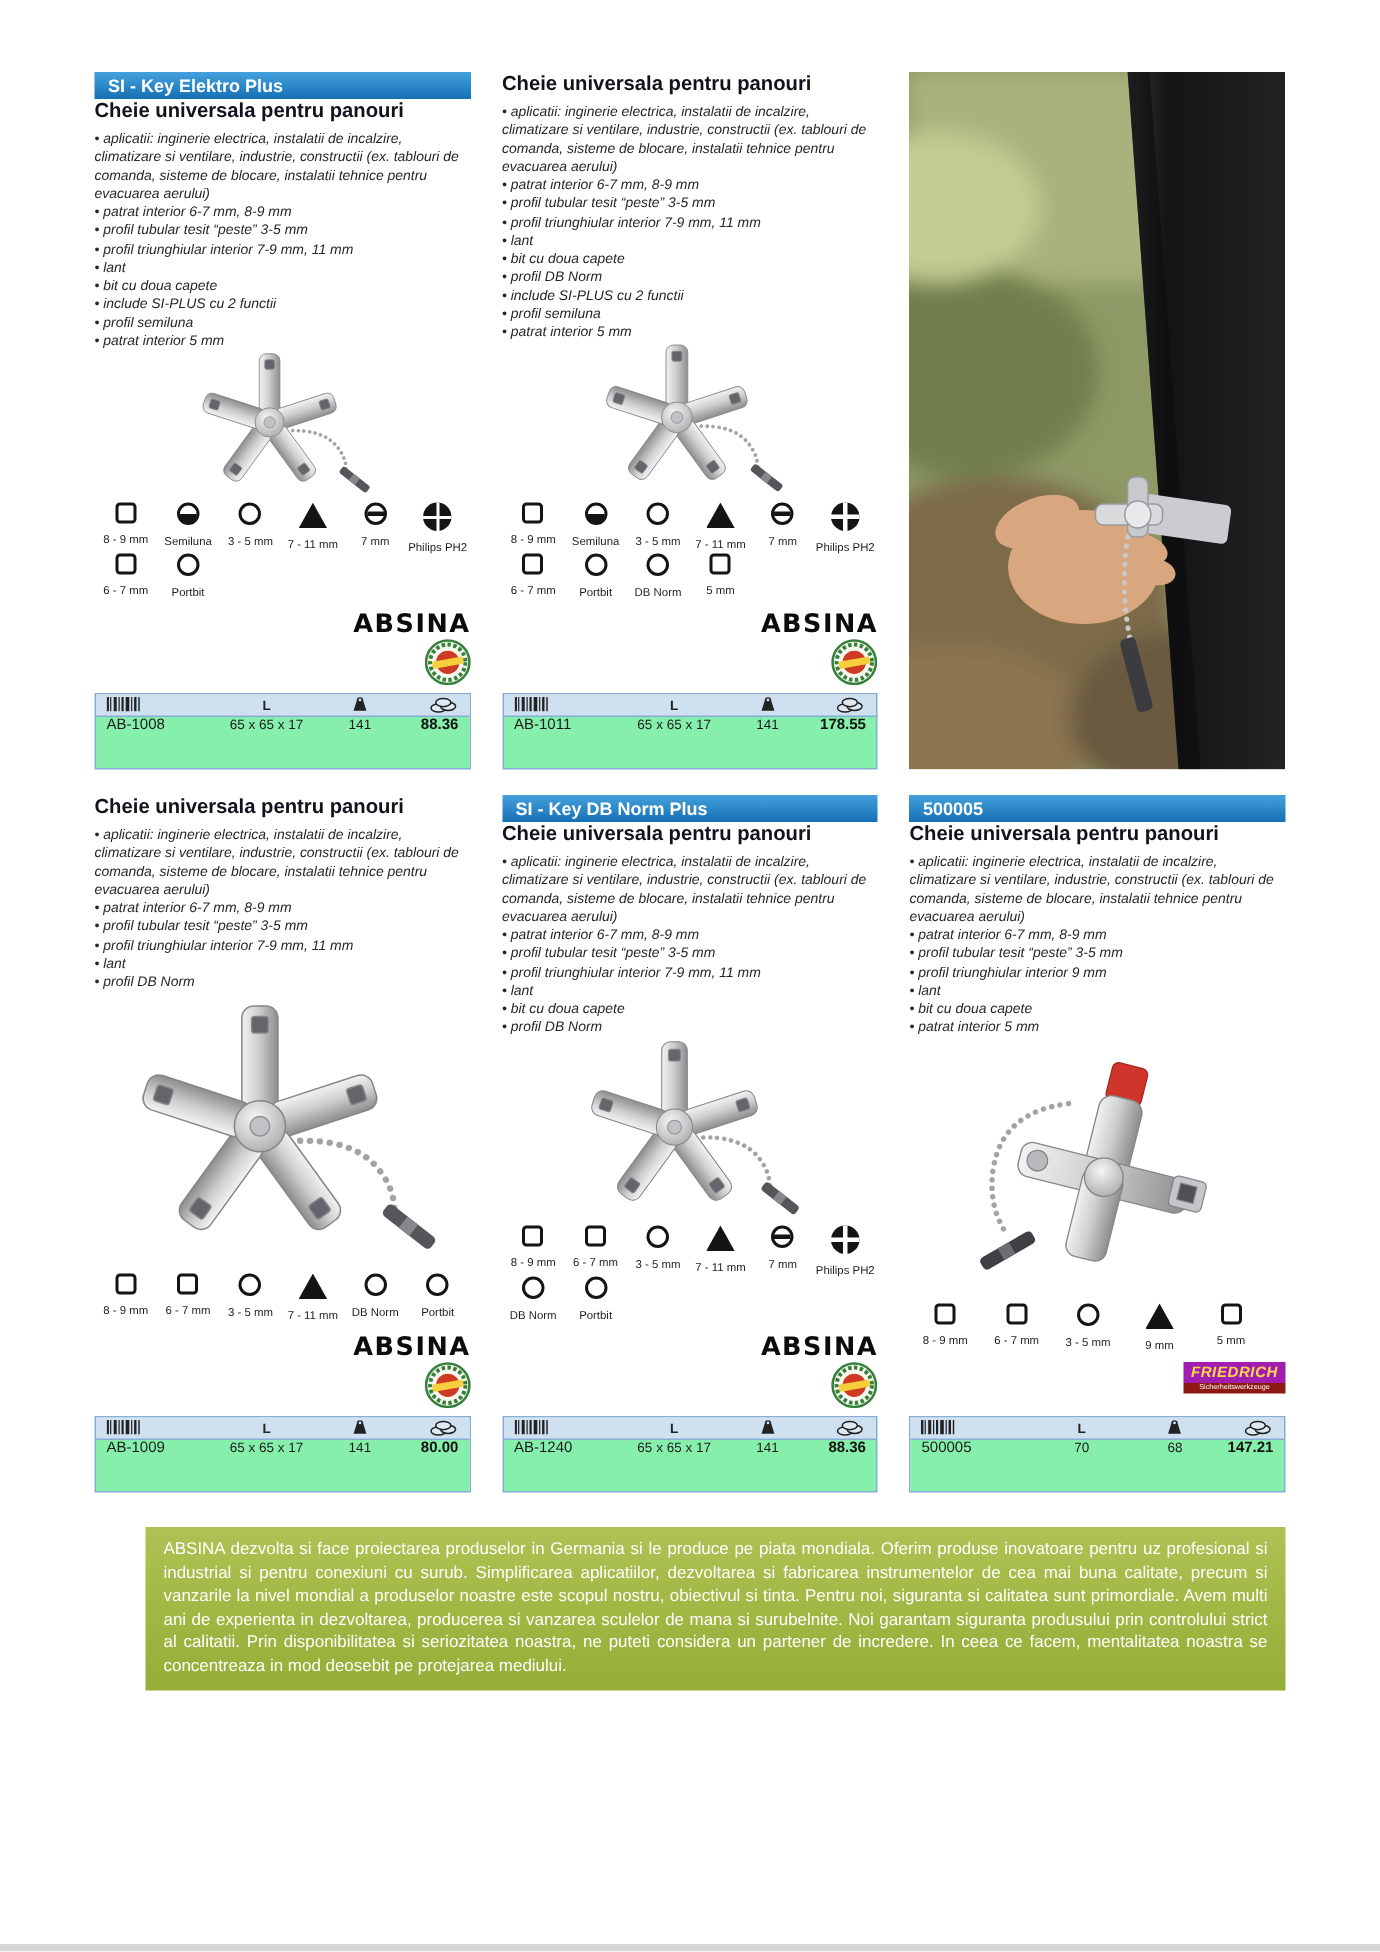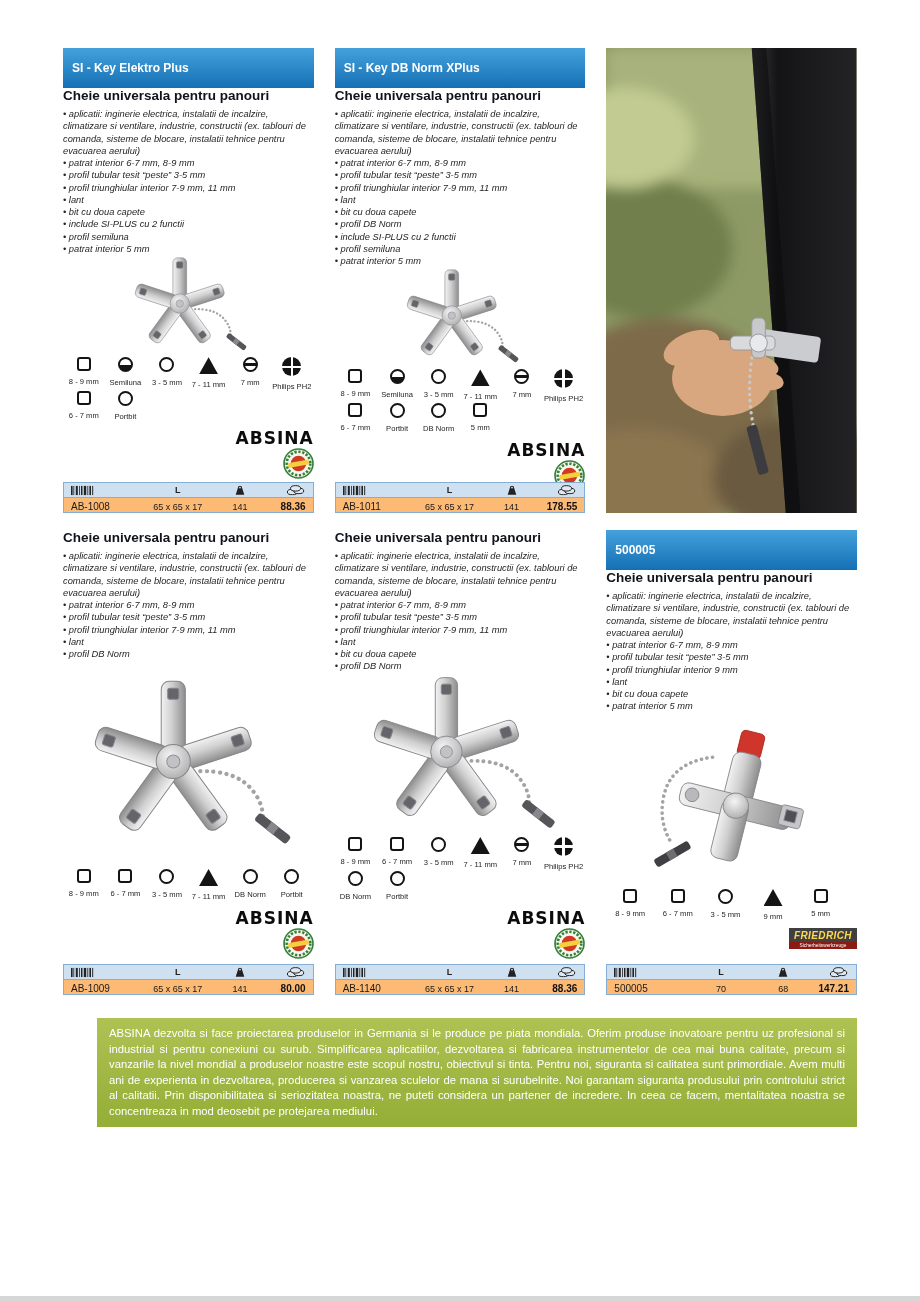--- a/index.html
+++ b/index.html
@@ -3,21 +3,21 @@
 <meta charset="utf-8">
 <style>
   * { margin:0; padding:0; box-sizing:border-box; }
   html,body { width:920px; height:1301px; }
   body { background:#fff; font-family:"Liberation Sans", sans-serif; position:relative; overflow:hidden; }
 
   .page { position:absolute; left:63px; top:48px; width:794px; }
   .grid { display:grid; grid-template-columns:repeat(3,1fr); column-gap:21px; row-gap:17px; grid-auto-rows:465px; }
 
   .card { display:flex; flex-direction:column; }
-  .card-header { background:linear-gradient(#45a1dc,#1470b4); color:#fff; font-weight:bold; font-size:12px; padding:13px 9px; }
+  .card-header { background:linear-gradient(#45a1dc,#1470b4); color:#fff; font-weight:bold; font-size:12px; padding:2px 9px; }
   .card-title { font-size:13.5px; font-weight:bold; color:#10131c; margin:0 0 5px; font-family:"Liberation Sans", sans-serif; }
   .bullets { font-size:9.3px; font-style:italic; color:#262626; line-height:1.32; }
 
   .art { flex:1; display:flex; align-items:center; justify-content:center; min-height:100px; overflow:hidden; }
   .art svg { width:96%; height:100%; max-height:190px; }
 
   .icons { display:flex; flex-wrap:wrap; margin:2px 0 7px; }
   .p-icon { width:16.6%; display:flex; flex-direction:column; align-items:center; gap:6px; }
   .icons-5 .p-icon { width:19%; }
   .shape { display:inline-block; position:relative; }
@@ -32,27 +32,27 @@
   .s-philips::before,.s-philips::after { content:""; position:absolute; background:#fff; }
   .s-philips::before { left:50%; top:0; bottom:0; width:2.4px; margin-left:-1.2px; }
   .s-philips::after  { top:50%; left:0; right:0; height:2.4px; margin-top:-1.2px; }
   .p-label { font-size:7.6px; color:#1e1e1e; white-space:nowrap; }
 
   .brand-row { display:flex; align-items:flex-end; justify-content:space-between; margin:0 0 5px; min-height:31px;flex-direction:column; }
   .absina-logo { font-weight:bold; font-size:17px; letter-spacing:1px; color:#0c0c0c; font-family:"DejaVu Sans", sans-serif; }
   .badge svg { width:31px; height:31px; display:block; }
 
   .friedrich { display:inline-block; }
-  .friedrich-top { display:block; background:#404040; color:#ffd94d; font-weight:bold; font-style:italic;
+  .friedrich-top { display:block; background:#a21caf; color:#ffd94d; font-weight:bold; font-style:italic;
                    font-size:10px; letter-spacing:0.4px; padding:1.5px 5px; }
   .friedrich-sub { display:block; background:#8c1a12; color:#fff; font-size:4.8px; text-align:center; padding:1px 2px; }
 
   .spec-table { border:1px solid #86add4; font-size:9.5px; }
   .spec-head { display:flex; align-items:center; background:#cfe0f1; border-bottom:1px solid #86add4; height:15px; padding:0 7px; }
-  .spec-row  { display:flex; align-items:flex-end; background:#fdba74; height:14px; padding:0 7px; }
+  .spec-row  { display:flex; align-items:flex-start; background:#86efac; height:34px; padding:0 7px; }
   .c-code   { width:27%; text-align:left; }
   .c-dims   { width:37%; text-align:center; }
   .c-weight { width:16%; text-align:center; }
   .c-price  { width:20%; text-align:right; }
   .spec-head .c-dims { font-weight:bold; font-size:9px; color:#222; }
   .spec-row .c-code  { font-size:10px; color:#1a1a1a; }
   .spec-row .c-dims, .spec-row .c-weight { font-size:9px; color:#1a1a1a; }
   .spec-row .c-price { font-weight:bold; font-size:10px; color:#111; }
   .ico-barcode { width:24px; height:11px; vertical-align:middle; }
   .ico-weight  { width:12px; height:11px; vertical-align:middle; }
@@ -281,21 +281,20 @@
         <div class="spec-row">
           <span class="c-code">AB-1008</span>
           <span class="c-dims">65 x 65 x 17</span>
           <span class="c-weight">141</span>
           <span class="c-price">88.36</span>
         </div>
       </div>
     </section>
 
     <section class="card">
-      <header class="card-header">SI - Key DB Norm XPlus</header>
       <h2 class="card-title">Cheie universala pentru panouri</h2>
       <div class="bullets">
           <div class="bullet">• aplicatii: inginerie electrica, instalatii de incalzire, climatizare si ventilare, industrie, constructii (ex. tablouri de comanda, sisteme de blocare, instalatii tehnice pentru evacuarea aerului)</div>
           <div class="bullet">• patrat interior 6-7 mm, 8-9 mm</div>
           <div class="bullet">• profil tubular tesit “peste” 3-5 mm</div>
           <div class="bullet">• profil triunghiular interior 7-9 mm, 11 mm</div>
           <div class="bullet">• lant</div>
           <div class="bullet">• bit cu doua capete</div>
           <div class="bullet">• profil DB Norm</div>
           <div class="bullet">• include SI-PLUS cu 2 functii</div>
@@ -450,20 +449,21 @@
         <div class="spec-row">
           <span class="c-code">AB-1009</span>
           <span class="c-dims">65 x 65 x 17</span>
           <span class="c-weight">141</span>
           <span class="c-price">80.00</span>
         </div>
       </div>
     </section>
 
     <section class="card">
+      <header class="card-header">SI - Key DB Norm Plus</header>
       <h2 class="card-title">Cheie universala pentru panouri</h2>
       <div class="bullets">
           <div class="bullet">• aplicatii: inginerie electrica, instalatii de incalzire, climatizare si ventilare, industrie, constructii (ex. tablouri de comanda, sisteme de blocare, instalatii tehnice pentru evacuarea aerului)</div>
           <div class="bullet">• patrat interior 6-7 mm, 8-9 mm</div>
           <div class="bullet">• profil tubular tesit “peste” 3-5 mm</div>
           <div class="bullet">• profil triunghiular interior 7-9 mm, 11 mm</div>
           <div class="bullet">• lant</div>
           <div class="bullet">• bit cu doua capete</div>
           <div class="bullet">• profil DB Norm</div>
         </div>
@@ -521,21 +521,21 @@
               </svg></span>
           <span class="c-dims">L</span>
           <span class="c-weight"><svg class="ico-weight" viewBox="0 0 14 12">
                 <use href="#ic-weight"></use>
               </svg></span>
           <span class="c-price"><svg class="ico-coins" viewBox="0 0 22 12">
                 <use href="#ic-coins"></use>
               </svg></span>
         </div>
         <div class="spec-row">
-          <span class="c-code">AB-1140</span>
+          <span class="c-code">AB-1240</span>
           <span class="c-dims">65 x 65 x 17</span>
           <span class="c-weight">141</span>
           <span class="c-price">88.36</span>
         </div>
       </div>
     </section>
 
     <section class="card">
       <header class="card-header">500005</header>
       <h2 class="card-title">Cheie universala pentru panouri</h2>

